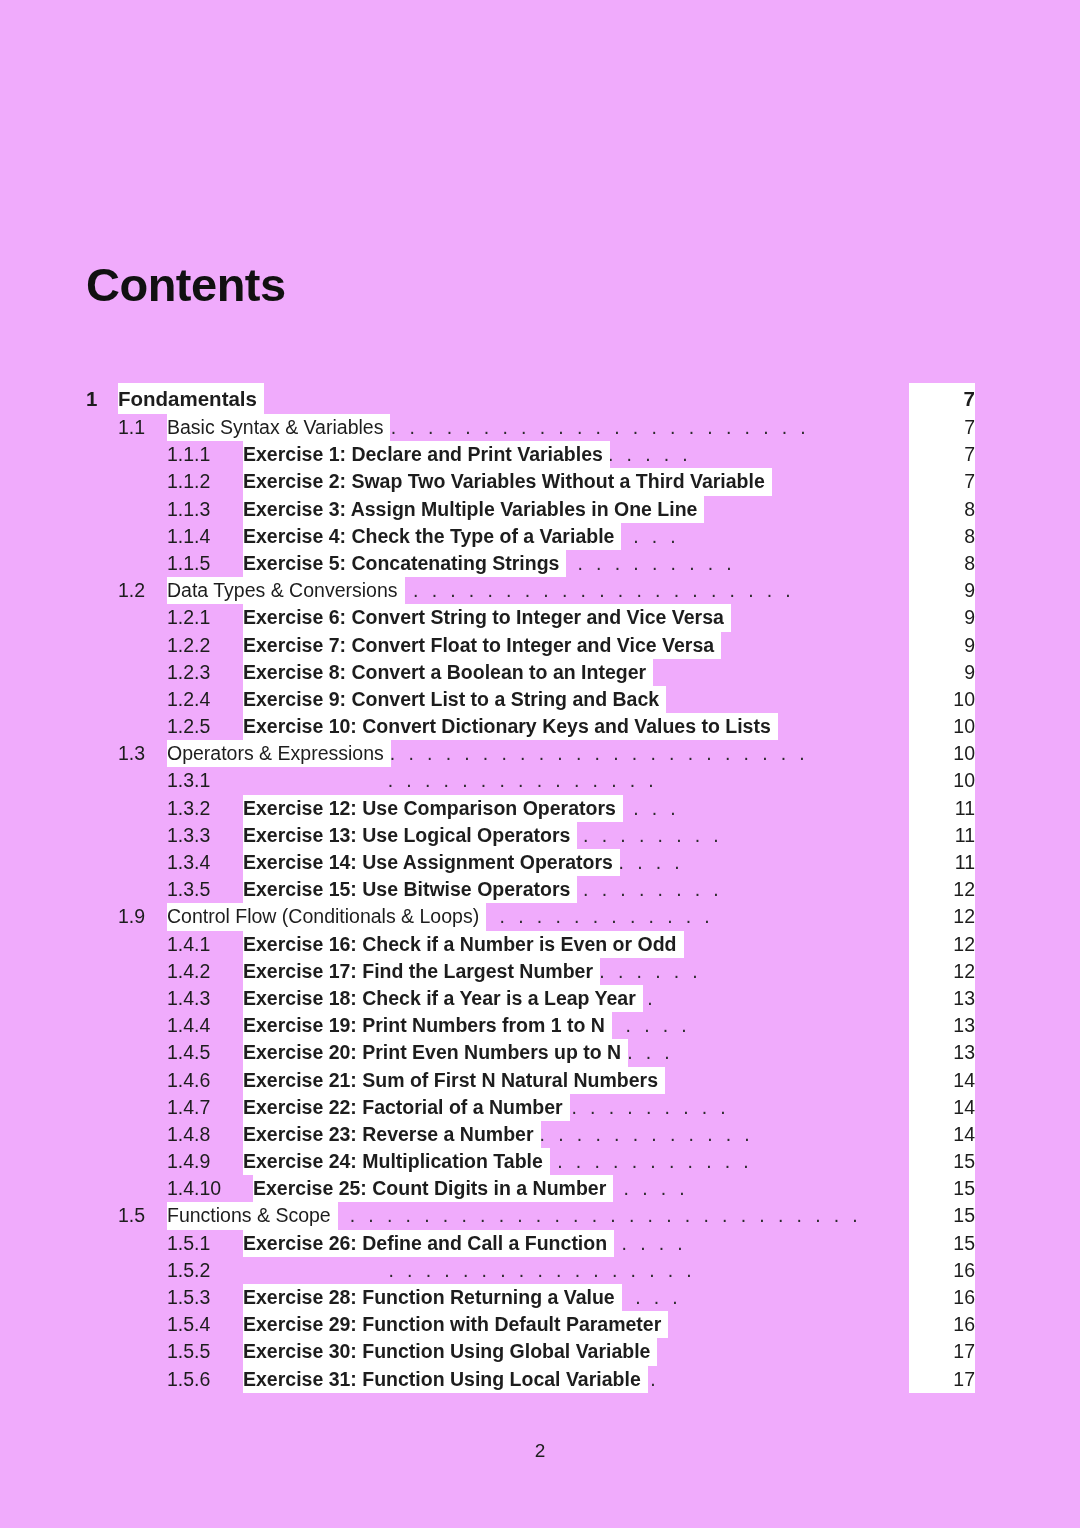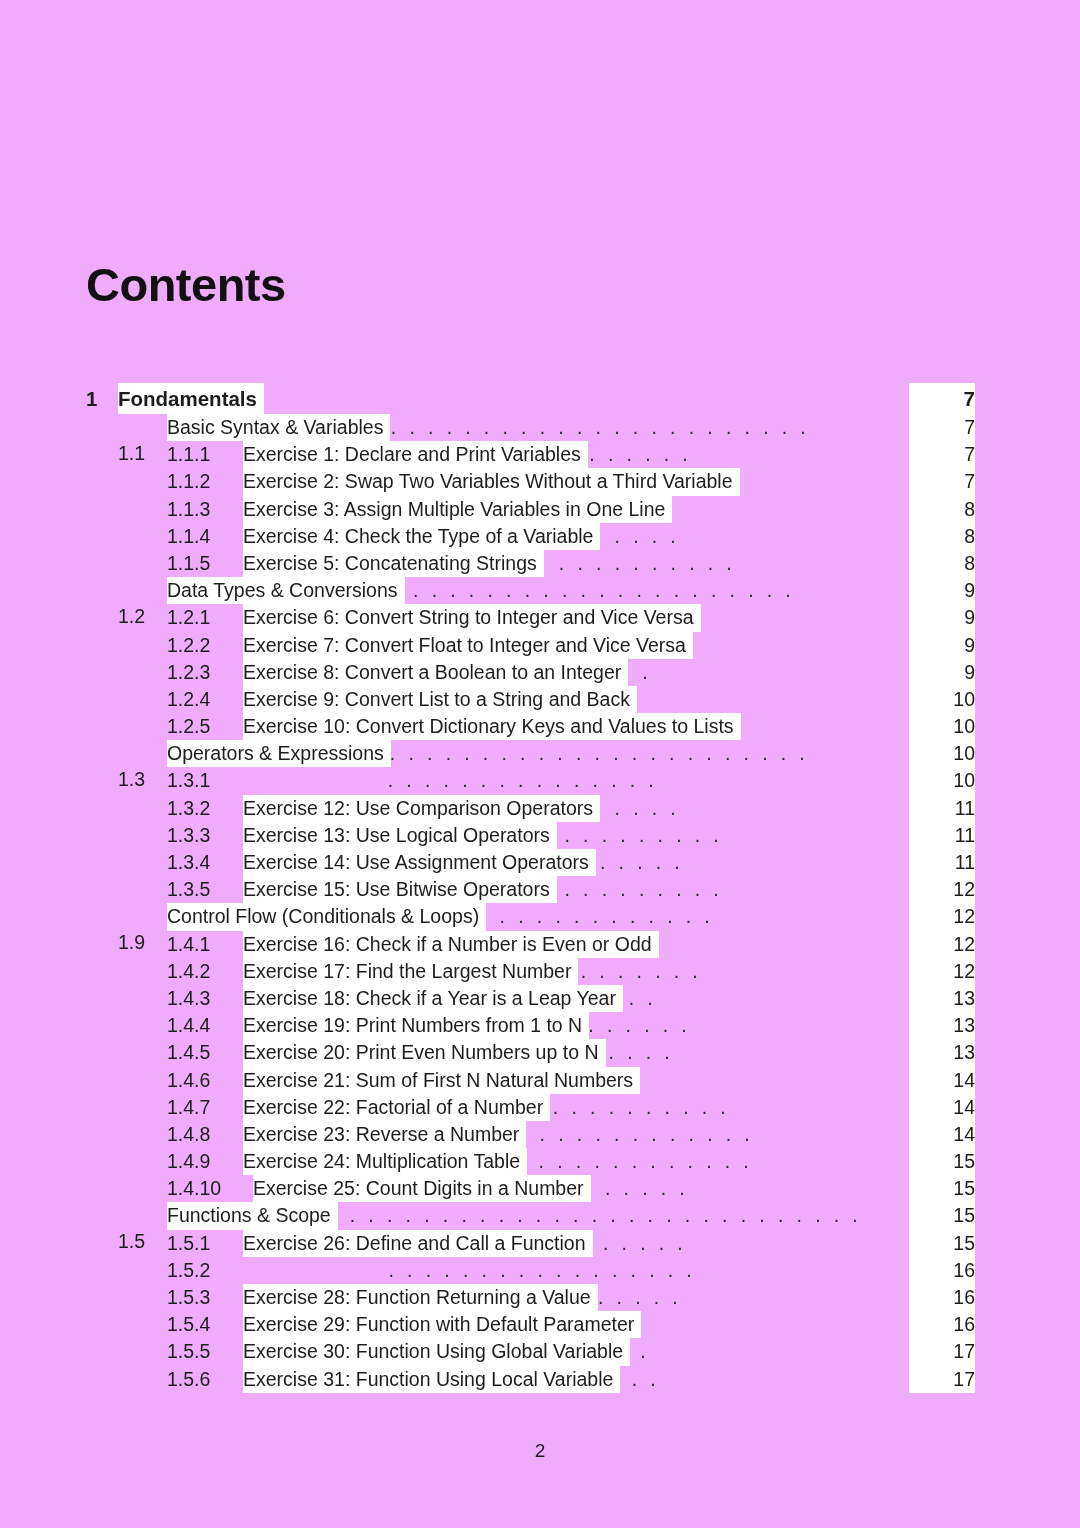--- a/index.html
+++ b/index.html
@@ -91,27 +91,27 @@
   .lvl1 {
     font-weight: bold;
     font-size: 20.5px;
     height: 31px;
   }
   .lvl1 .num { left: 86px; line-height: 31px; }
   .lvl1 .label { left: 118px; line-height: 31px; }
   .lvl1 .pageno { line-height: 31px; }
 
   
-  .lvl2 .num { left: 118px; margin-top: 26px; }
+  .lvl2 .num { left: 118px; }
   .lvl2 .label { left: 167px; }
   .lvl2 .leader { left: 300px; }
 
   
   .lvl3 .num { left: 167px; text-align: center; }
-  .lvl3 .label { left: 243px; }
+  .lvl3 .label { left: 243px; font-weight: bold; }
   .lvl3 .leader { left: 380px; }
 
   
   .lvl3.wide .label { left: 253px; }
 
   .page-number {
     position: absolute;
     left: 0;
     width: 1080px;
     top: 1440px;

